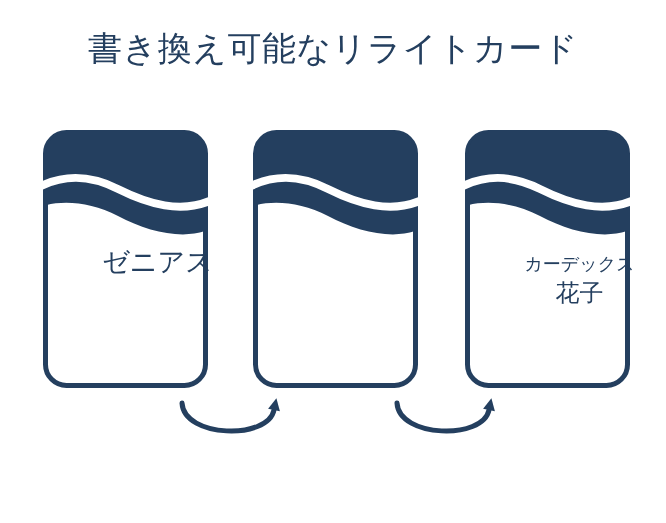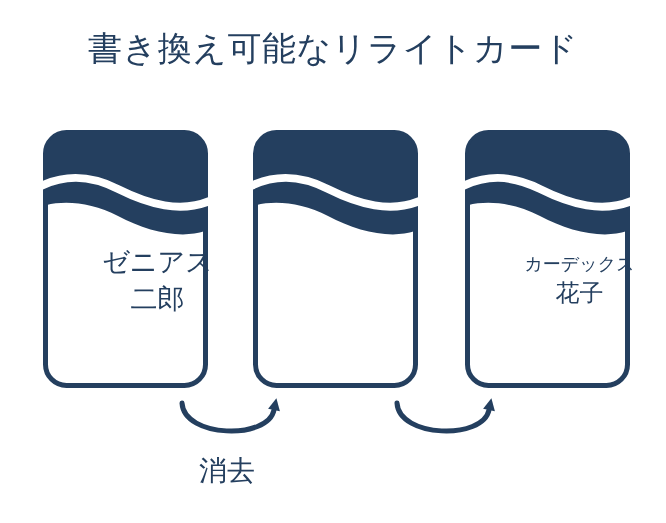--- a/index.html
+++ b/index.html
@@ -52,21 +52,20 @@
           </clipPath>
       </defs>
       <rect x="2.5" y="2.5" width="160" height="253" rx="21" fill="#FFFFFF" stroke="#243F5F" stroke-width="5"></rect>
       <g clip-path="url(#clipA)">
         <path d="M0,0 H165 V100 C140,110 105,102 75,86 C48,72 20,70 0,76 Z" fill="#243F5F"></path>
       </g>
       <path d="M-4,57 C20,45 45,44 75,59 C105,74 138,84 169,70" stroke="#FFFFFF" stroke-width="8" fill="none"></path>
     </svg>
     <div class="card-label">
       <span class="name-line-1">ゼニアス</span>
-      <span class="name-line-2">二郎</span>
     </div>
   </div>
 
   <div class="card card-2">
     <svg width="165" height="258" viewBox="0 0 165 258" aria-hidden="true">
       <defs>
         <clipPath id="clipB">
             <rect x="3" y="3" width="159" height="252" rx="20"></rect>
           </clipPath>
       </defs>
@@ -108,15 +107,14 @@
     </svg>
   </div>
 
   <div class="arrow arrow-2">
     <svg width="110" height="48" viewBox="0 0 110 48" aria-hidden="true">
       <path d="M10,5 C12,40 96,42 102,12" stroke="#243F5F" stroke-width="5" fill="none" stroke-linecap="round"></path>
       <polygon points="104.4,0.2 107.9,13.2 96.1,10.8" fill="#243F5F"></polygon>
     </svg>
   </div>
 
-  <div class="flow-label flow-label-1">消去</div>
 
 </div>
 
 </body></html>

